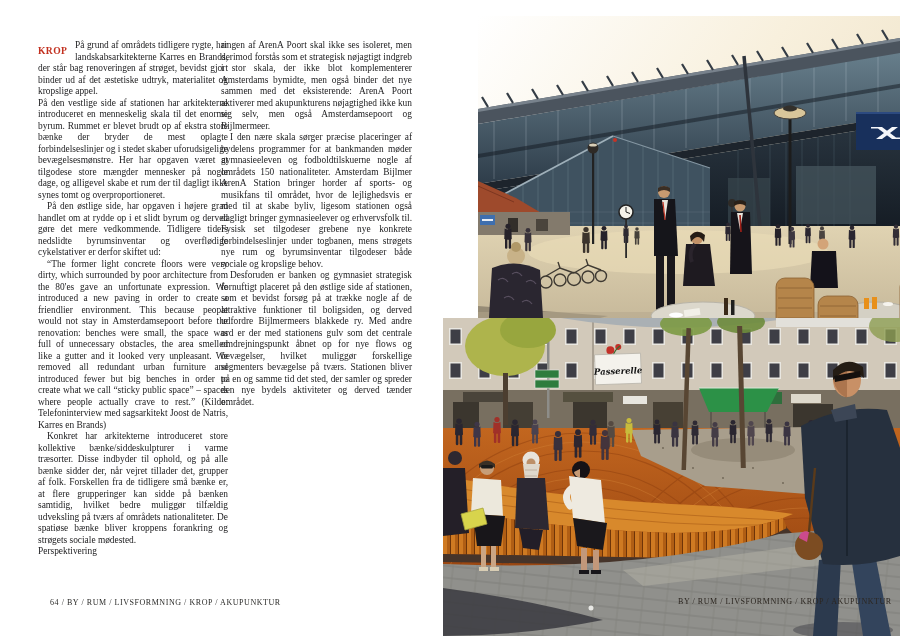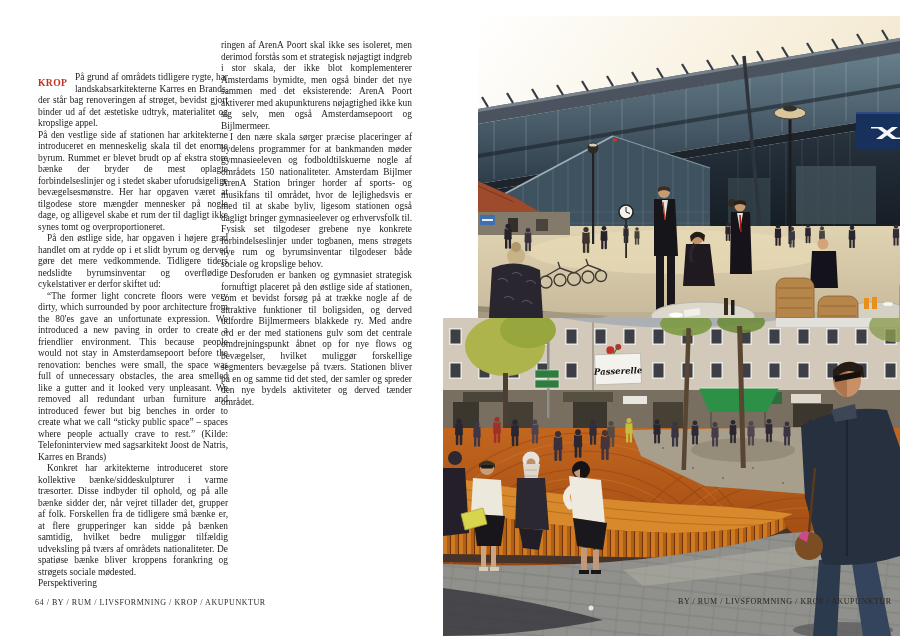--- a/index.html
+++ b/index.html
@@ -1,27 +1,27 @@
 <!DOCTYPE html>
 <html><head>
 <meta charset="utf-8">
 <style>
   html,body{margin:0;padding:0;background:#ffffff;}
   .spread{position:relative;width:900px;height:636px;background:#ffffff;overflow:hidden;
           font-family:"Liberation Serif",serif;color:#1c1c1e;}
   .col{position:absolute;top:40px;font-size:9.4px;line-height:11.5px;text-align:justify;}
-  .col1{left:38px;width:190px;margin-top:32px;}
+  .col1{left:38px;width:190px;}
   .col2{left:221px;width:191px;}
   .col p{margin:0;}
   .col p.ind{text-indent:9px;}
   .krop{float:left;width:37px;height:23px;line-height:21px;font-weight:bold;
         font-size:9.6px;letter-spacing:.4px;color:#c2301f;}
   .subhead{margin-top:11px;}
   .footer{position:absolute;font-size:8px;letter-spacing:.55px;color:#2a2a28;}
-  .footer-left{left:35px;top:598px;}
+  .footer-left{left:50px;top:598px;}
   .footer-right{left:678px;top:597px;color:#2c2620;z-index:5;}
   .photo{position:absolute;left:443px;width:457px;height:318px;overflow:hidden;}
   .photo-top{top:16px;padding-left:35px;}
   .photo-bottom{top:318px;}
   .photo svg{display:block;}
   text{font-family:"Liberation Sans",sans-serif;}
   .script-sign{font-family:"DejaVu Serif",serif;font-style:italic;font-weight:bold;}
 </style>
 </head>
 <body>

